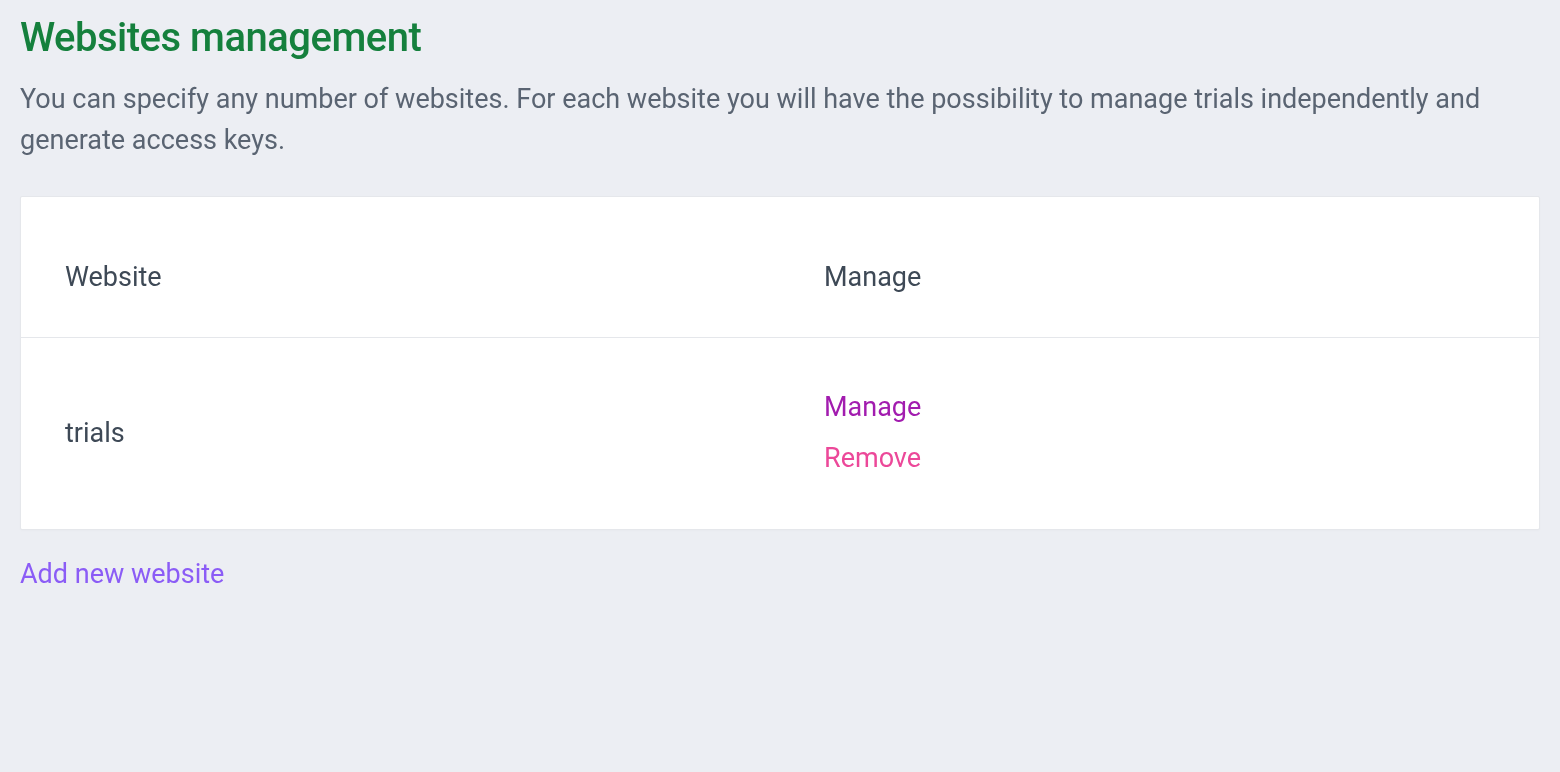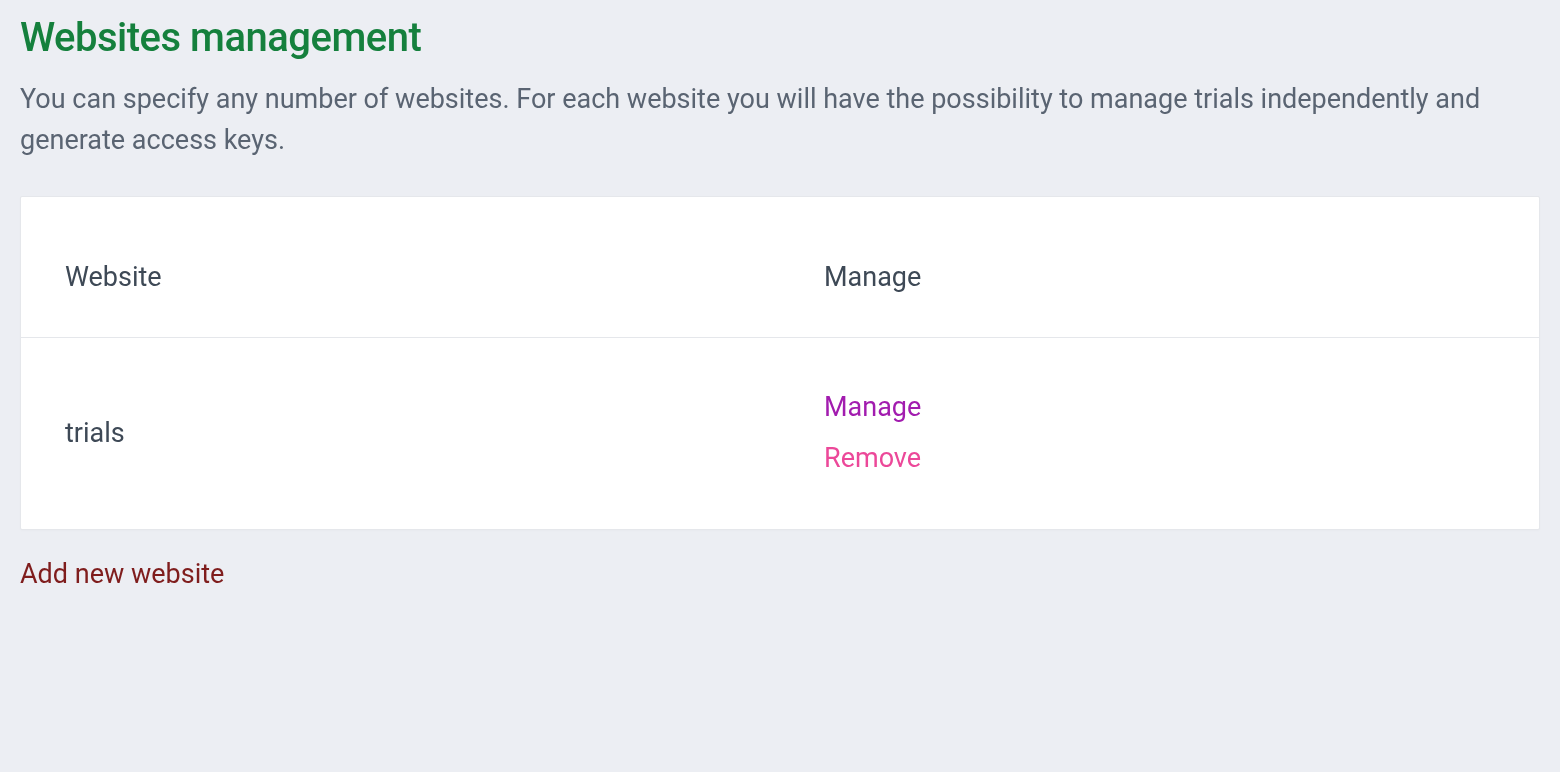--- a/index.html
+++ b/index.html
@@ -74,21 +74,21 @@
     .action-manage {
       color: #a21caf;
     }
     .action-remove {
       color: #ec4899;
     }
     .add-link {
       display: inline-block;
       margin-top: 28px;
       font-size: 27px;
-      color: #7f1d1d;
+      color: #8b5cf6;
       text-decoration: none;
       cursor: pointer;
     }
   </style>
 </head>
 <body>
 
 
 
 <h1 class="page-title">Websites management</h1>

